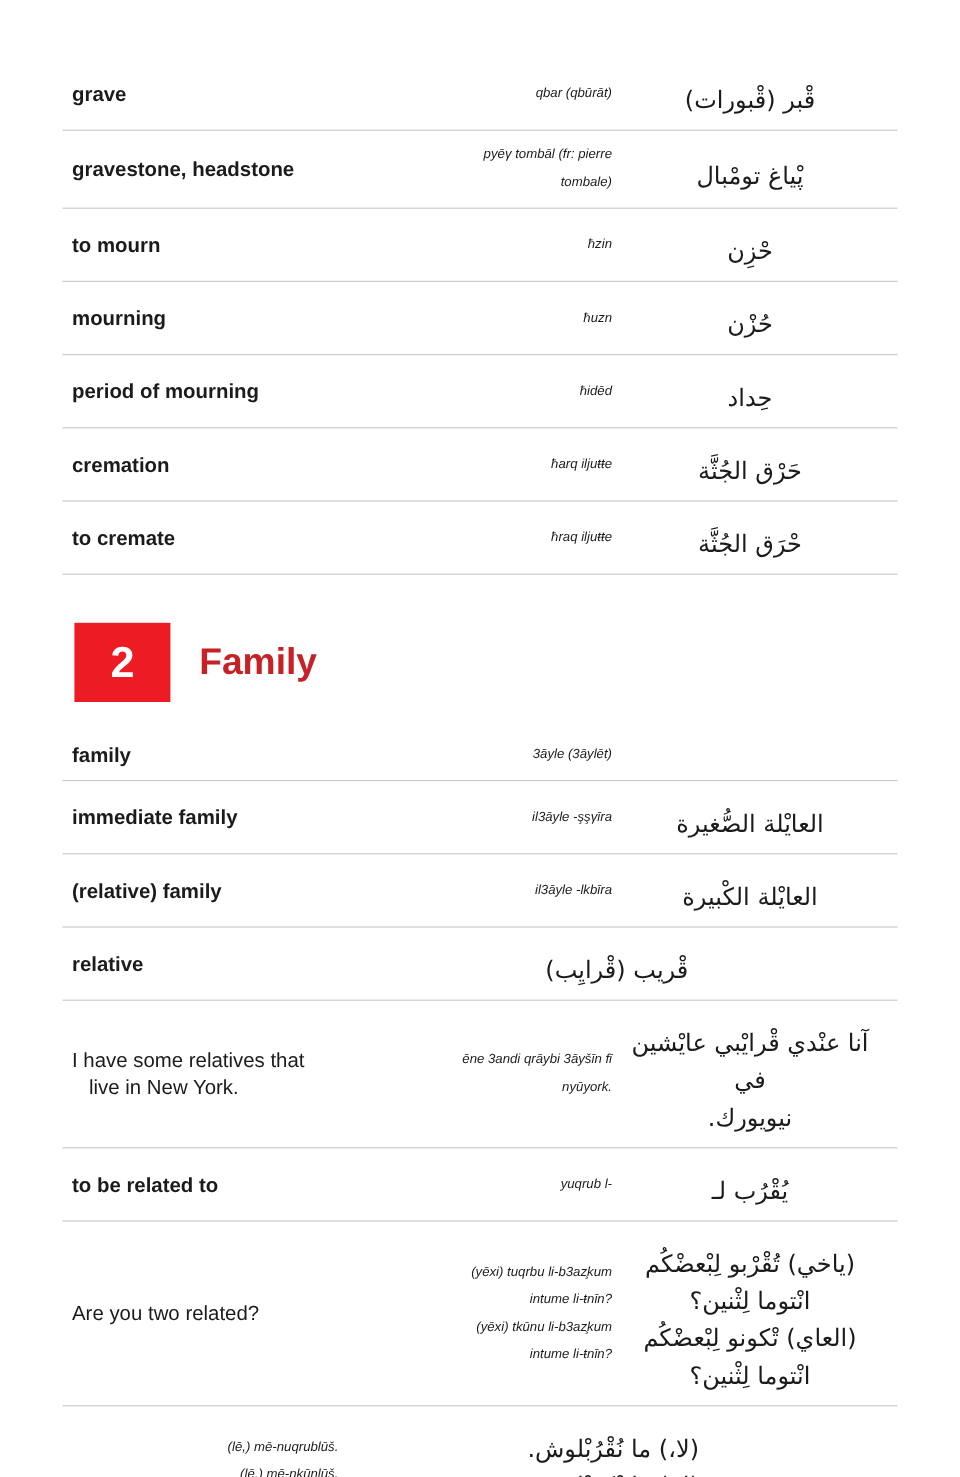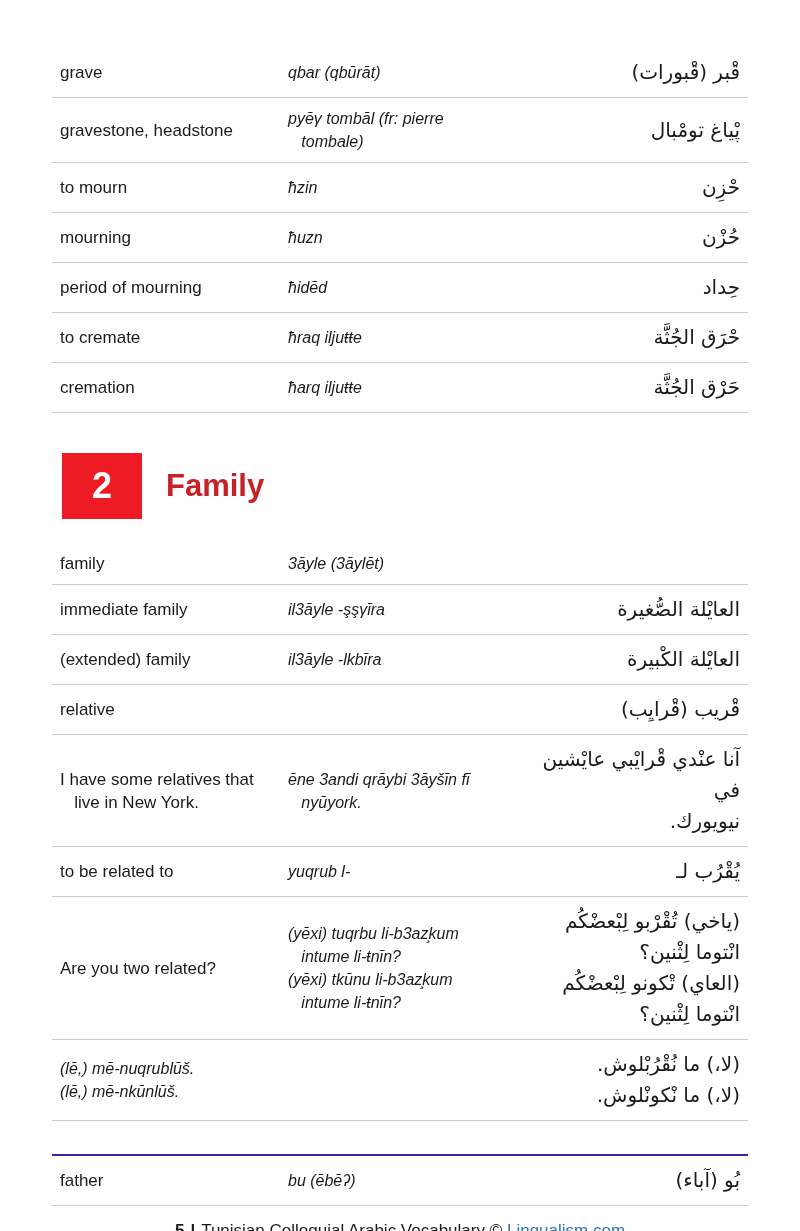--- a/index.html
+++ b/index.html
@@ -24,41 +24,43 @@
   }
   .vrow-spacer {
     height: 34px;
     border-bottom: 1px solid #cbcbcb;
   }
   .vrow-father { border-top: 2px solid #4c1d95; margin-top: -1px; }
   .cell-en {
     width: 228px;
     flex: 0 0 228px;
     font-size: 17px;
-    font-weight: normal;
+    font-weight: bold;
     line-height: 23px;
     white-space: pre-wrap;
   }
   .vrow.plain .cell-en { font-weight: normal; }
   .cell-tr {
     width: 222px;
     flex: 0 0 222px;
     font-style: italic;
-    font-size: 16px;
+    font-size: 11px;
     line-height: 23px;
     white-space: pre-wrap;
+    text-align: right;
   }
   .cell-ar {
     flex: 1 1 auto;
     direction: rtl;
-    text-align: right;
+    text-align: center;
     font-family: "DejaVu Sans", sans-serif;
     font-size: 20px;
     line-height: 31px;
     white-space: pre-wrap;
+    margin-top: 11px;
   }
   
   .section-header {
     display: flex;
     align-items: center;
     margin: 40px 0 24px 10px;
   }
   .section-badge {
     width: 80px; height: 66px;
     background: #ED1C24;
@@ -112,48 +114,48 @@
       <div class="cell-en">mourning</div>
       <div class="cell-tr">ħuzn</div>
       <div class="cell-ar">حُزْن</div>
     </div>
     <div class="vrow">
       <div class="cell-en">period of mourning</div>
       <div class="cell-tr">ħidēd</div>
       <div class="cell-ar">حِداد</div>
     </div>
     <div class="vrow">
+      <div class="cell-en">cremation</div>
+      <div class="cell-tr">ħarq iljuŧŧe</div>
+      <div class="cell-ar">حَرْق الجُثَّة</div>
+    </div>
+    <div class="vrow">
       <div class="cell-en">to cremate</div>
       <div class="cell-tr">ħraq iljuŧŧe</div>
       <div class="cell-ar">حْرَق الجُثَّة</div>
     </div>
-    <div class="vrow">
-      <div class="cell-en">cremation</div>
-      <div class="cell-tr">ħarq iljuŧŧe</div>
-      <div class="cell-ar">حَرْق الجُثَّة</div>
-    </div>
   </div>
 
   <div class="section-header">
     <div class="section-badge">2</div>
     <div class="section-title">Family</div>
   </div>
 
   <div class="vtable">
     <div class="vrow">
       <div class="cell-en">family</div>
       <div class="cell-tr">3āyle (3āylēt)</div>
     </div>
     <div class="vrow">
       <div class="cell-en">immediate family</div>
       <div class="cell-tr">il3āyle -şşγīra</div>
       <div class="cell-ar">العايْلة الصُّغيرة</div>
     </div>
     <div class="vrow">
-      <div class="cell-en">(extended) family</div>
+      <div class="cell-en">(relative) family</div>
       <div class="cell-tr">il3āyle -lkbīra</div>
       <div class="cell-ar">العايْلة الكْبيرة</div>
     </div>
     <div class="vrow">
       <div class="cell-en">relative</div>
       <div class="cell-ar">قْريب (قْرايِب)</div>
     </div>
     <div class="vrow plain">
       <div class="cell-en">I have some relatives that
    live in New York.</div>

